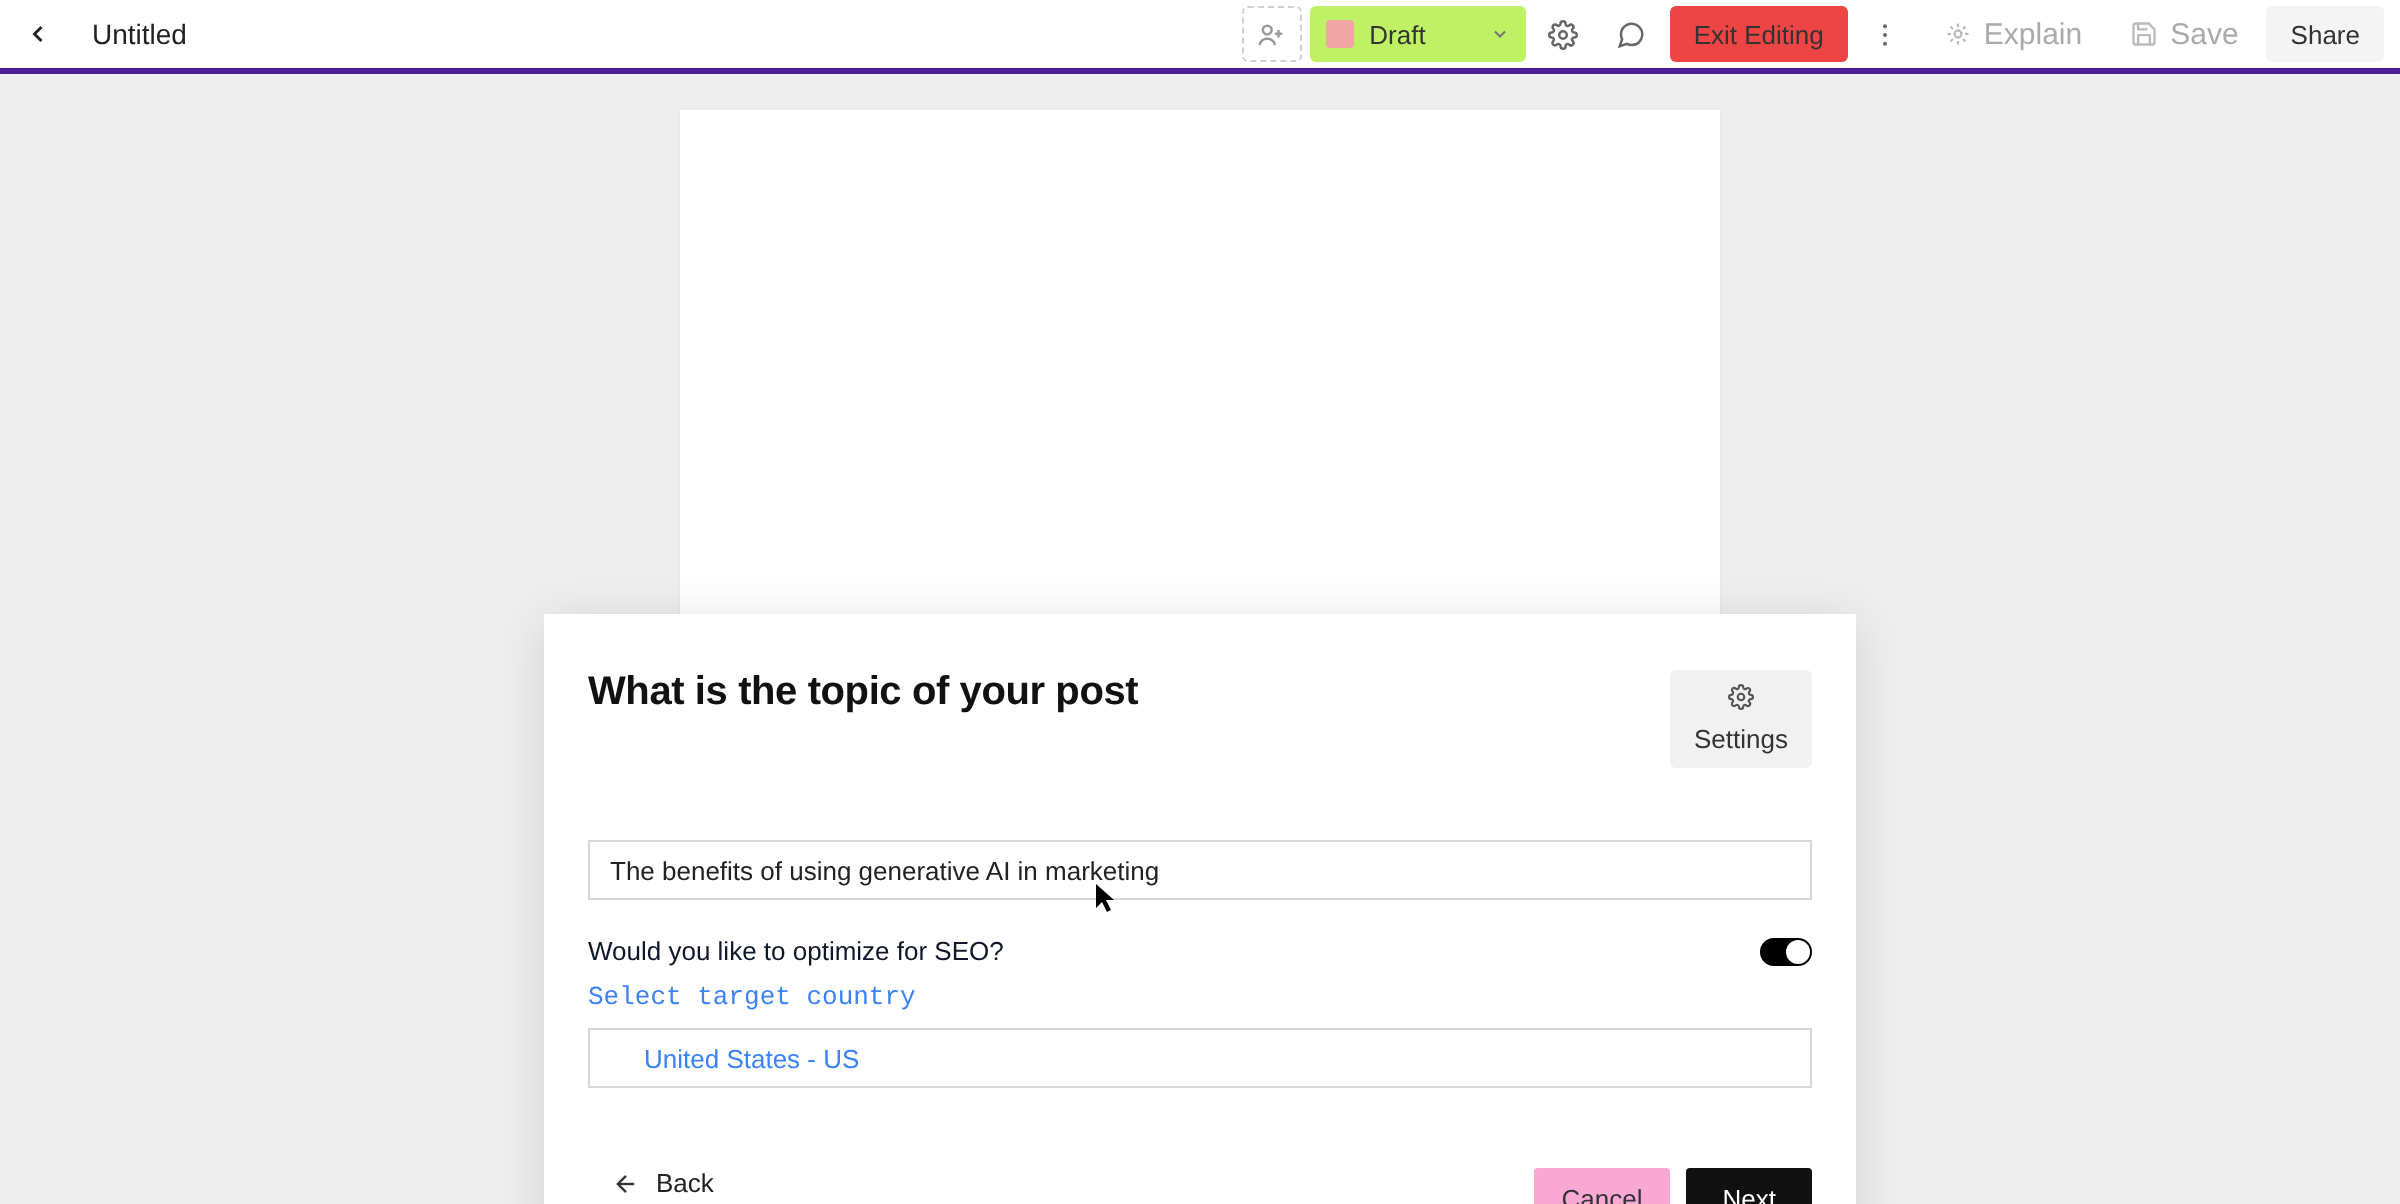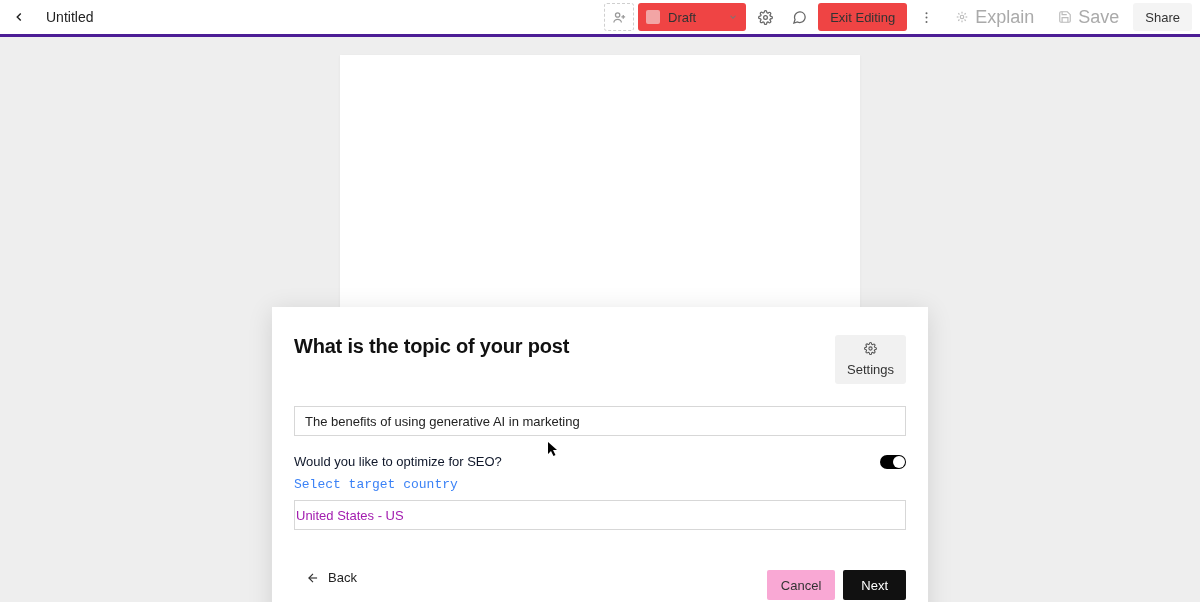--- a/index.html
+++ b/index.html
@@ -5,42 +5,42 @@
 * { box-sizing: border-box; margin: 0; padding: 0; font-family: -apple-system, BlinkMacSystemFont, "Segoe UI", Helvetica, Arial, sans-serif; }
 body { width: 1200px; height: 602px; background: #eeeeee; overflow: hidden; position: relative; }
 
 .toolbar { background: #ffffff; height: 37px; display: flex; align-items: center; padding: 0 8px; border-bottom: 3px solid #4c1d95; }
 .toolbar-left { display: flex; align-items: center; gap: 10px; }
 .back-btn { width: 22px; height: 22px; display: flex; align-items: center; justify-content: center; cursor: pointer; }
 .title { font-size: 14px; color: #222; margin-left: 6px; }
 .toolbar-right { margin-left: auto; display: flex; align-items: center; gap: 4px; }
 .icon-btn { width: 30px; height: 28px; display: flex; align-items: center; justify-content: center; border-radius: 3px; cursor: pointer; }
 .user-add-btn { border: 1px dashed #cfcfcf; }
-.draft-chip { display: flex; align-items: center; gap: 8px; background: #ef4444; height: 28px; padding: 0 8px; border-radius: 3px; cursor: pointer; }
+.draft-chip { display: flex; align-items: center; gap: 8px; background: #bef264; height: 28px; padding: 0 8px; border-radius: 3px; cursor: pointer; }
 .swatch { width: 14px; height: 14px; background: #f2a5a5; border-radius: 2px; }
 .draft-label { font-size: 13px; color: #333; margin-right: 24px; }
 .caret { color: #777; font-size: 10px; }
 .exit-btn { height: 28px; padding: 0 12px; background: #ef4444; border-radius: 3px; display: flex; align-items: center; font-size: 13px; color: #333; cursor: pointer; }
-.explain-btn, .save-btn { height: 28px; padding: 0 10px; display: flex; align-items: center; gap: 6px; color: #aaa; font-size: 18px; cursor: pointer; }
+.explain-btn, .save-btn { height: 28px; padding: 0 10px; display: flex; align-items: center; gap: 6px; color: #aaa; font-size: 15px; cursor: pointer; }
 .share-btn { height: 28px; padding: 0 12px; display: flex; align-items: center; font-size: 13px; color: #333; background: #f4f4f4; border-radius: 3px; cursor: pointer; }
 
 .canvas { position: absolute; top: 55px; left: 50%; transform: translateX(-50%); width: 520px; height: 560px; background: #ffffff; box-shadow: 0 1px 3px rgba(0,0,0,0.05); }
 
 .modal { position: absolute; top: 307px; left: 272px; width: 656px; background: #ffffff; box-shadow: 0 4px 24px rgba(0,0,0,0.12); padding: 28px 22px 22px 22px; }
 .modal-header { display: flex; align-items: flex-start; margin-bottom: 22px; }
 .modal-title { font-size: 20px; font-weight: 600; color: #111; letter-spacing: -0.2px; }
 .settings-btn { margin-left: auto; display: flex; align-items: center; gap: 7px; background: #f1f1f1; padding: 7px 12px; border-radius: 3px; font-size: 13px; color: #333; cursor: pointer; flex-direction: column; }
 
-.text-input { width: 100%; height: 30px; border: 1px solid #d7d7d7; padding: 0 10px; font-size: 13px; color: #222; outline: none; }
+.text-input { width: 100%; height: 30px; border: 1px solid #d7d7d7; padding: 0 10px; font-size: 13px; color: #222; outline: none; margin-top: 14px; }
 .seo-row { display: flex; align-items: center; margin-top: 18px; }
 .seo-label { font-size: 13px; color: #0f172a; }
 .toggle { margin-left: auto; width: 26px; height: 14px; background: #000; border-radius: 8px; position: relative; cursor: pointer; }
 .toggle-knob { position: absolute; right: 1px; top: 1px; width: 12px; height: 12px; background: #fff; border-radius: 50%; }
 .country-label { font-size: 13px; color: #3b82f6; margin-top: 8px; margin-bottom: 8px; font-family: Liberation Mono, monospace; }
-.select-input { width: 100%; height: 30px; border: 1px solid #d7d7d7; padding: 0 1px; font-size: 13px; color: #a21caf; outline: none; display: flex; align-items: center; cursor: pointer; }
+.select-input { width: 100%; height: 30px; border: 1px solid #d7d7d7; padding: 0 27px; font-size: 13px; color: #3b82f6; outline: none; display: flex; align-items: center; cursor: pointer; }
 
 .modal-footer { display: flex; align-items: flex-start; margin-top: 40px; gap: 40px; }
 .back-link { display: flex; align-items: center; gap: 8px; font-size: 13px; color: #222; cursor: pointer; padding-left: 12px; }
 .footer-right { margin-left: auto; display: flex; gap: 8px; }
 .cancel-btn { height: 30px; padding: 0 14px; background: #f9a8d4; font-size: 13px; color: #333; display: flex; align-items: center; cursor: pointer; border-radius: 2px; }
 .next-btn { height: 30px; padding: 0 18px; background: #111; color: #fff; font-size: 13px; display: flex; align-items: center; cursor: pointer; border-radius: 2px; }
 
 .cursor { position: absolute; top: 442px; left: 548px; pointer-events: none; }
 </style>
 </head>

